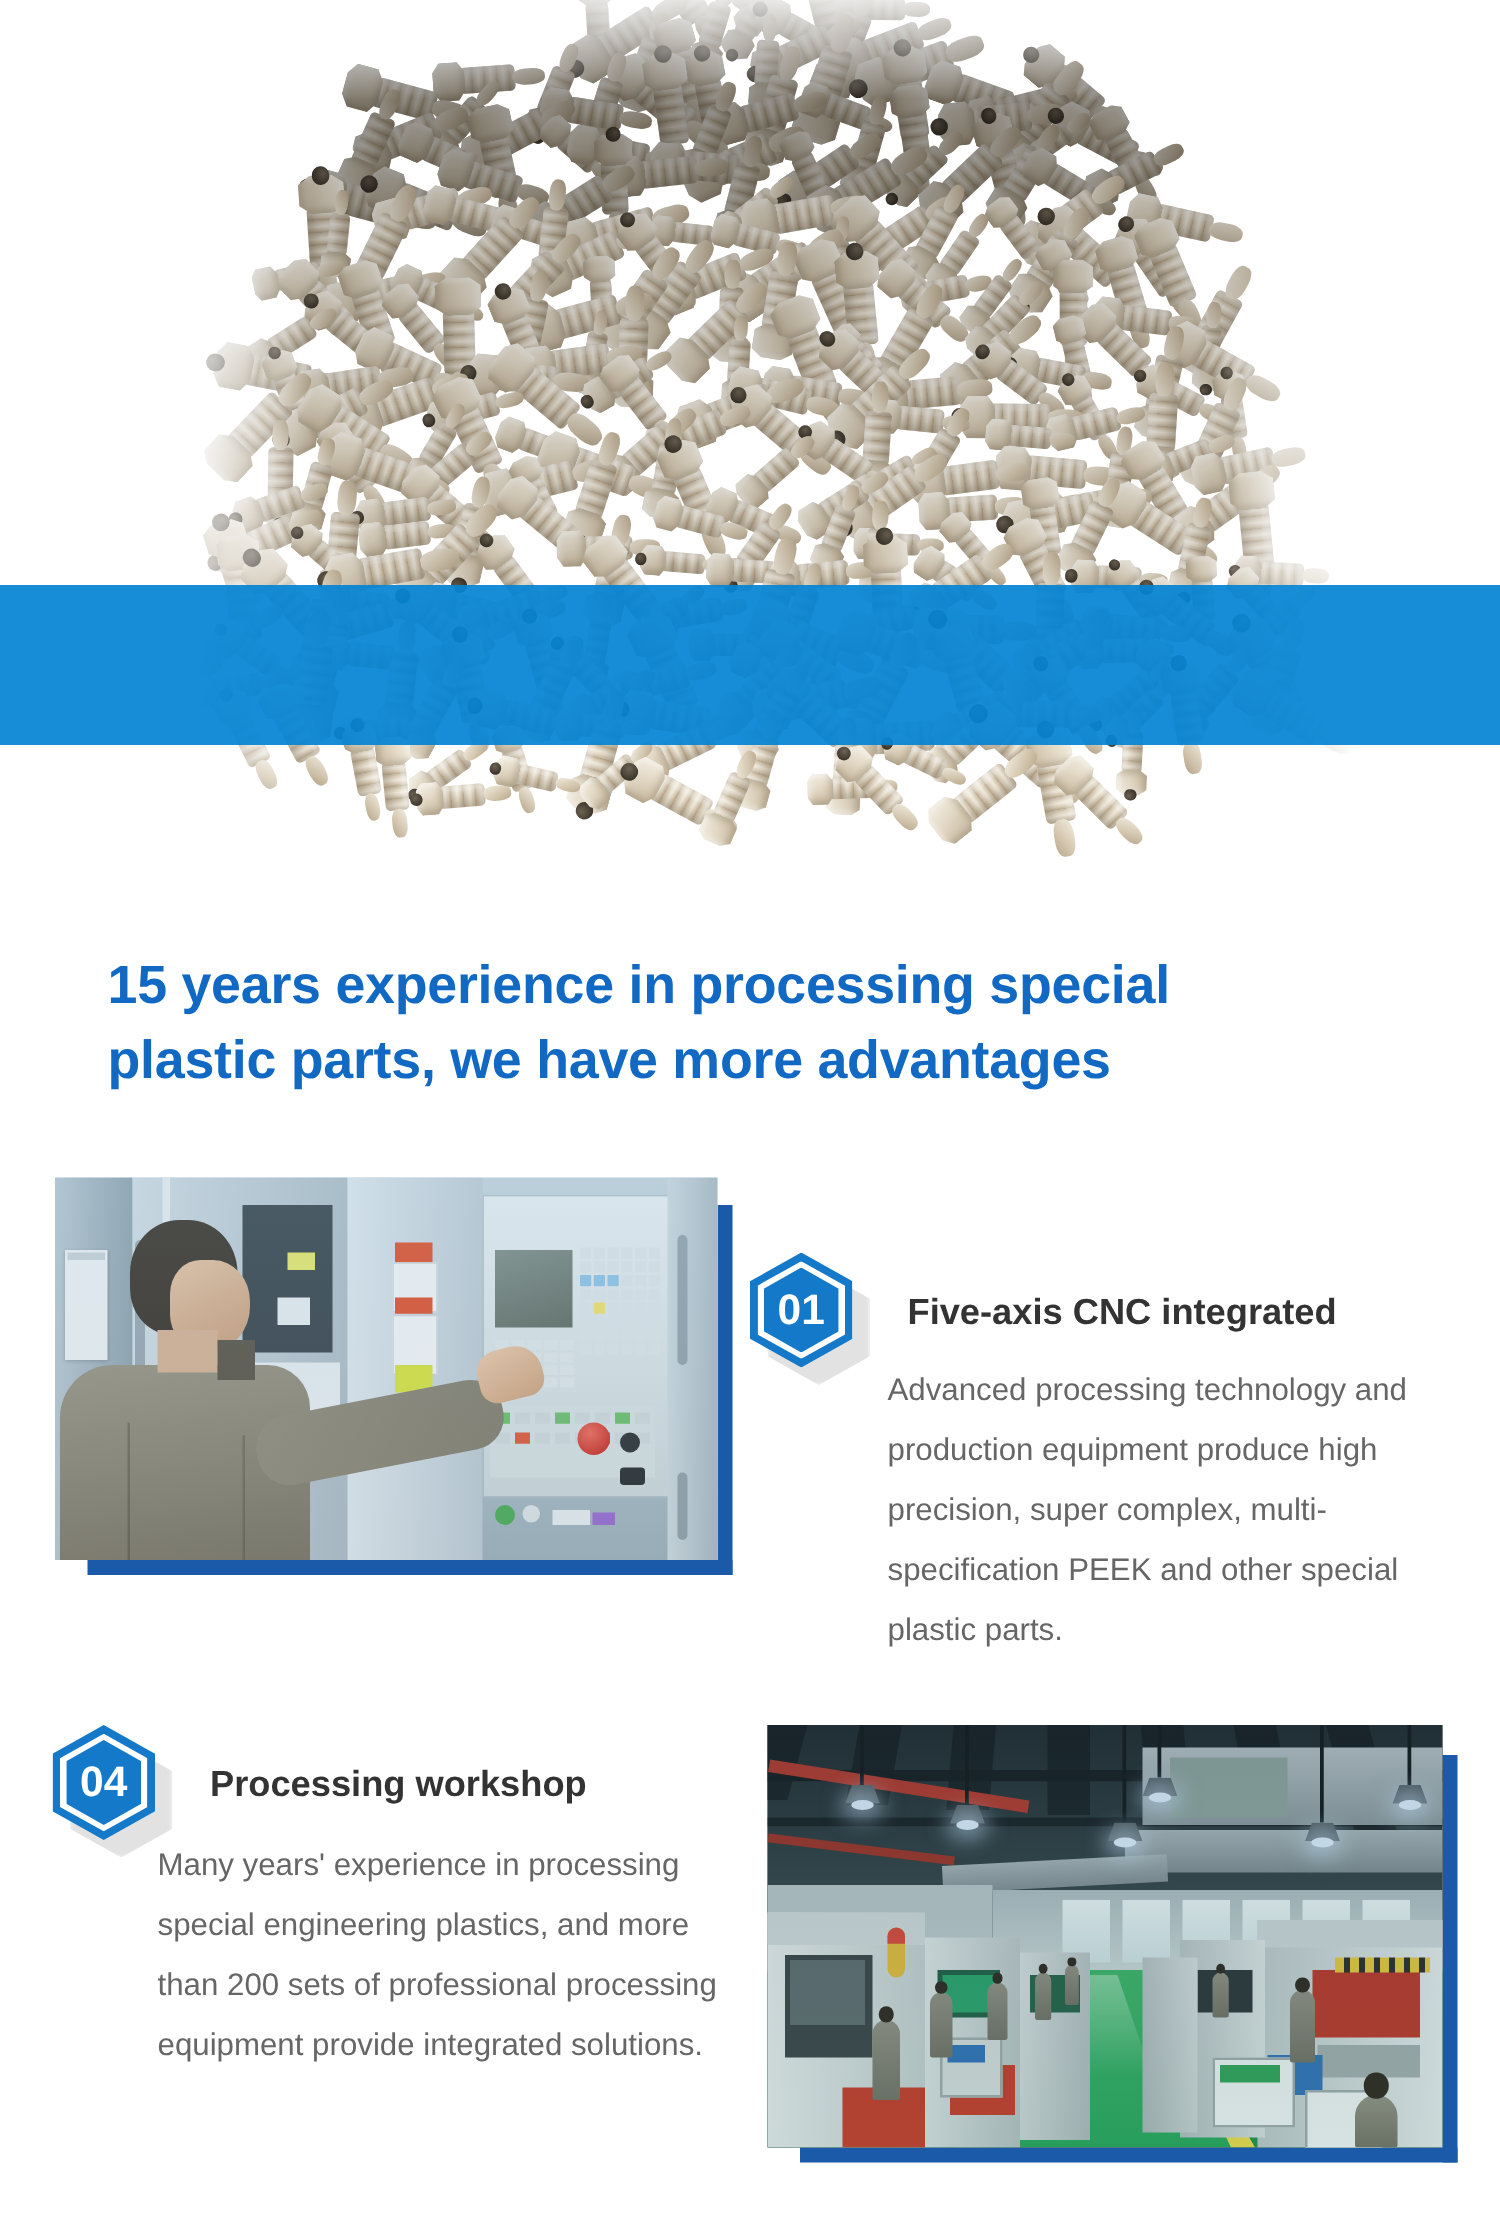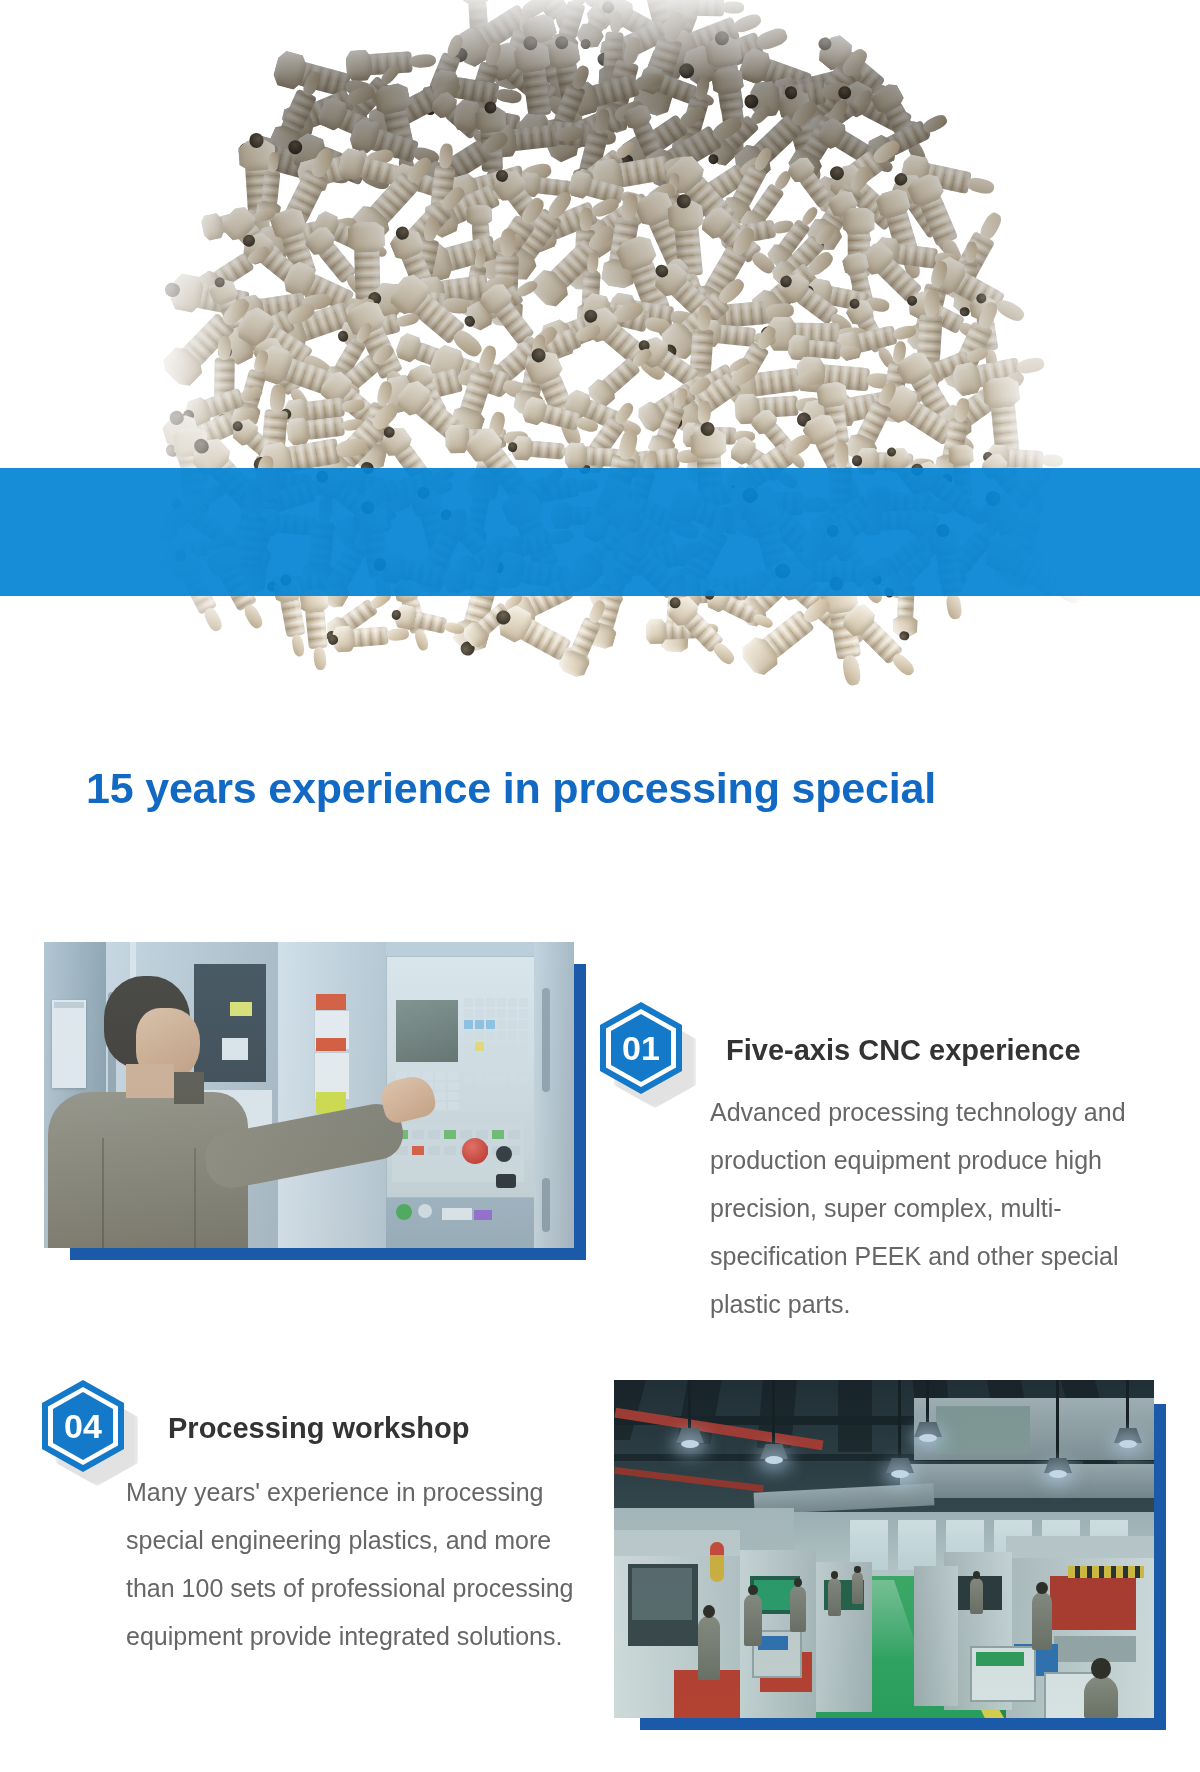--- a/index.html
+++ b/index.html
@@ -2211,20 +2211,21 @@
         <div style="position:absolute;left:-220px;top:-30px;width:1260px;height:120px;background:linear-gradient(180deg,#fff 18%,rgba(255,255,255,0));"></div>
       </div>
   </div>
 
   <div class="banner">
   </div>
 </div>
 
 <div class="adv-heading">
   <span>15 years experience in processing special</span>
+  <span>plastic parts, we have more advantages</span>
 </div>
 
 <div class="sec01">
 
   <div class="photo-frame-1">
     <div class="frame-bar-v" style="left:530px;top:22px;width:12px;height:296px;"></div>
     <div class="frame-bar-h" style="left:26px;top:306px;width:516px;height:12px;"></div>
     <div class="photo1" id="photo1">
         <div class="fx" style="left:0;top:0;width:530px;height:306px;background:linear-gradient(180deg,#c5d4dd,#9fb2bd);"></div>
         <div class="fx" style="left:0;top:0;width:62px;height:306px;background:linear-gradient(90deg,#b9c8d2,#8fa2ad);"></div>
@@ -2354,38 +2355,38 @@
   </div>
 
   <div class="badge" style="left:600px;top:72px;">
     <div class="badge-shadow"></div>
     <div class="hex-out"></div>
     <div class="hex-in"></div>
     <div class="hex-core"></div>
     <div class="badge-num">01</div>
   </div>
 
-  <div class="sec-title" style="left:726px;top:104px;">Five-axis CNC experience</div>
+  <div class="sec-title" style="left:726px;top:104px;">Five-axis CNC integrated</div>
 
   <div class="sec-body" style="left:710px;top:158px;width:470px;">Advanced processing technology and production equipment produce high precision, super complex, multi-specification PEEK and other special plastic parts.</div>
 </div>
 
 <div class="sec02">
 
   <div class="badge" style="left:42px;top:20px;">
     <div class="badge-shadow"></div>
     <div class="hex-out"></div>
     <div class="hex-in"></div>
     <div class="hex-core"></div>
     <div class="badge-num">04</div>
   </div>
 
   <div class="sec-title" style="left:168px;top:52px;">Processing workshop</div>
 
-  <div class="sec-body" style="left:126px;top:108px;width:450px;">Many years' experience in processing special engineering plastics, and more than 100 sets of professional processing equipment provide integrated solutions.</div>
+  <div class="sec-body" style="left:126px;top:108px;width:450px;">Many years' experience in processing special engineering plastics, and more than 200 sets of professional processing equipment provide integrated solutions.</div>
 
   <div class="photo-frame-2">
     <div class="frame-bar-v" style="left:540px;top:24px;width:12px;height:326px;"></div>
     <div class="frame-bar-h" style="left:26px;top:338px;width:526px;height:12px;"></div>
     <div class="photo2" id="photo2">
         <div class="fx" style="left:0;top:0;width:540px;height:150px;background:linear-gradient(180deg,#1f2a2e,#36474d);"></div>
         <div class="fx" style="left:-10px;top:0;width:34px;height:60px;background:rgba(12,18,20,.55);transform:skewX(-15deg);"></div>
         <div class="fx" style="left:68px;top:0;width:34px;height:64px;background:rgba(12,18,20,.55);transform:skewX(-10deg);"></div>
         <div class="fx" style="left:146px;top:0;width:34px;height:68px;background:rgba(12,18,20,.55);transform:skewX(-5deg);"></div>
         <div class="fx" style="left:224px;top:0;width:34px;height:72px;background:rgba(12,18,20,.55);transform:skewX(0deg);"></div>

